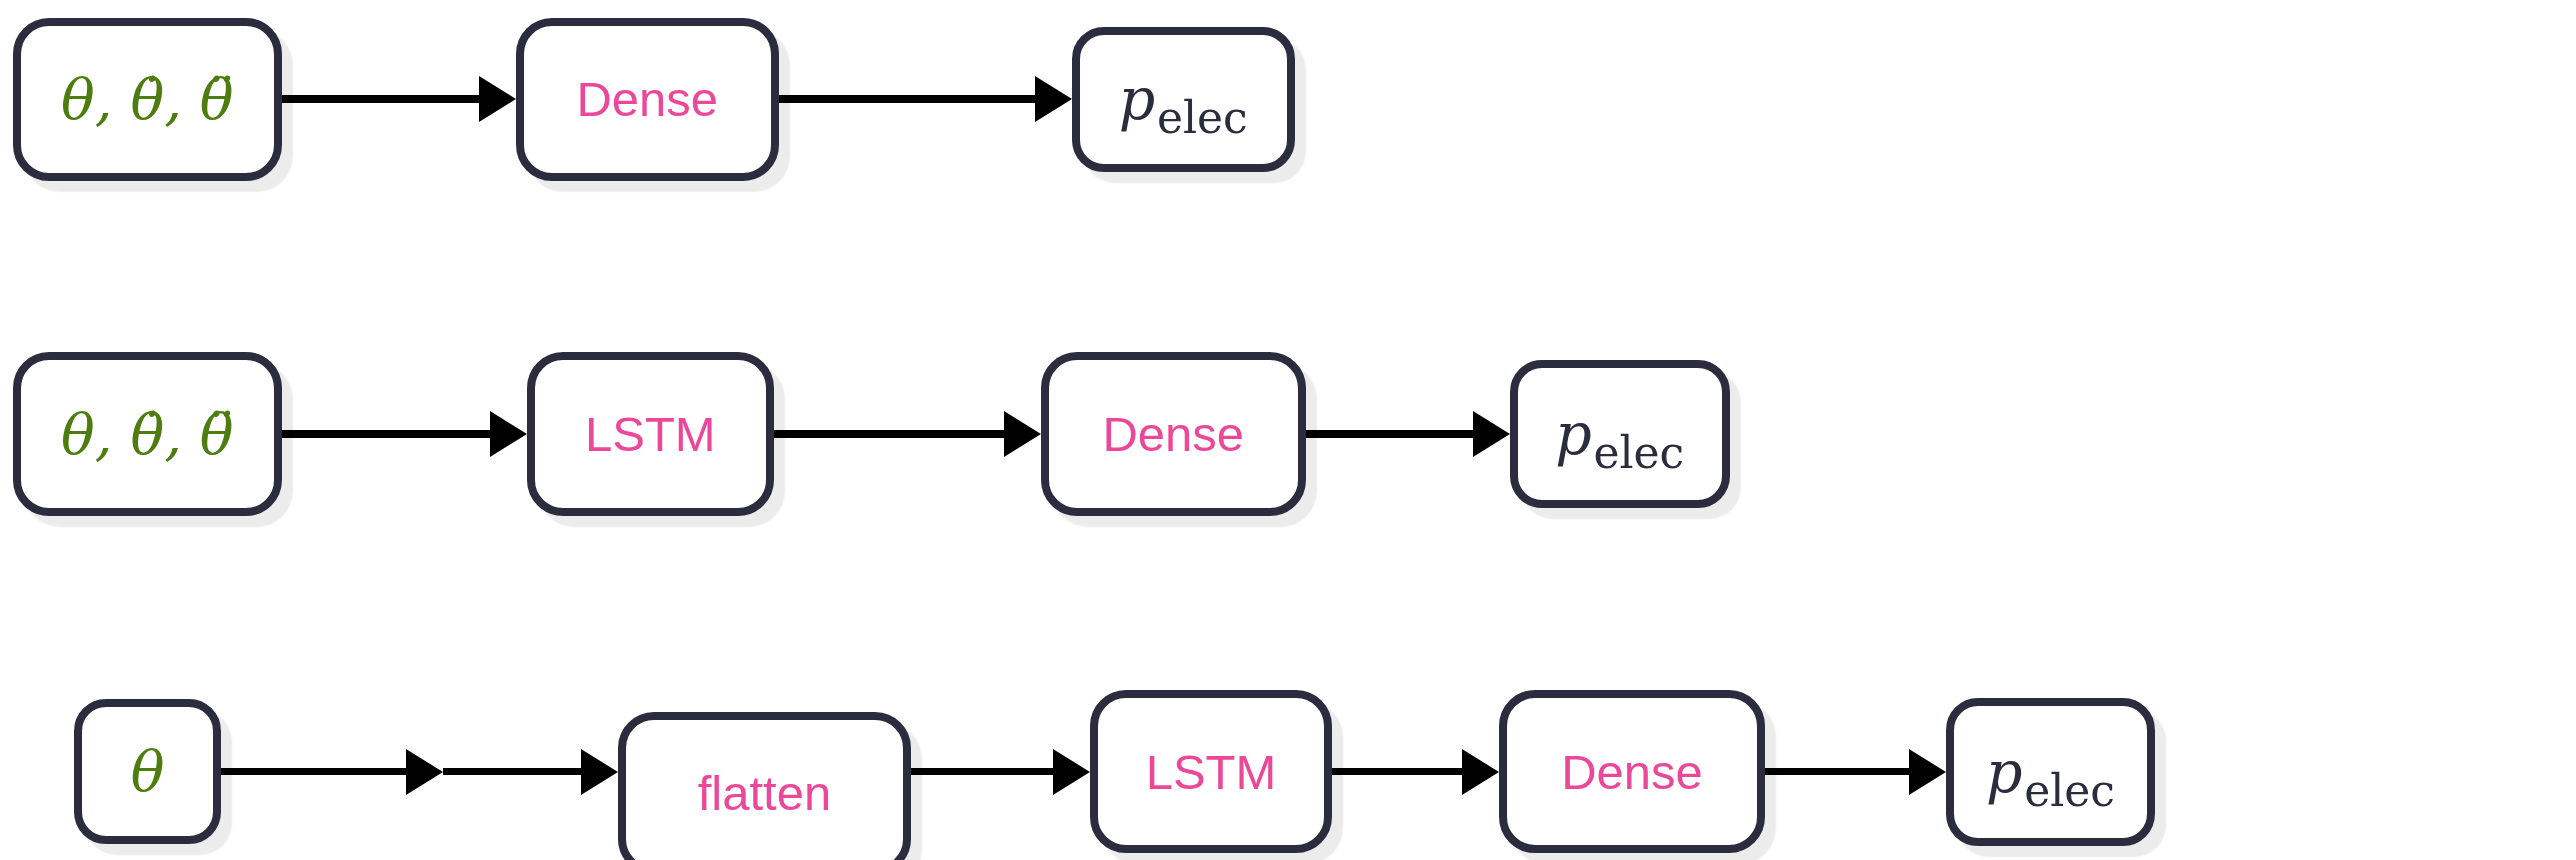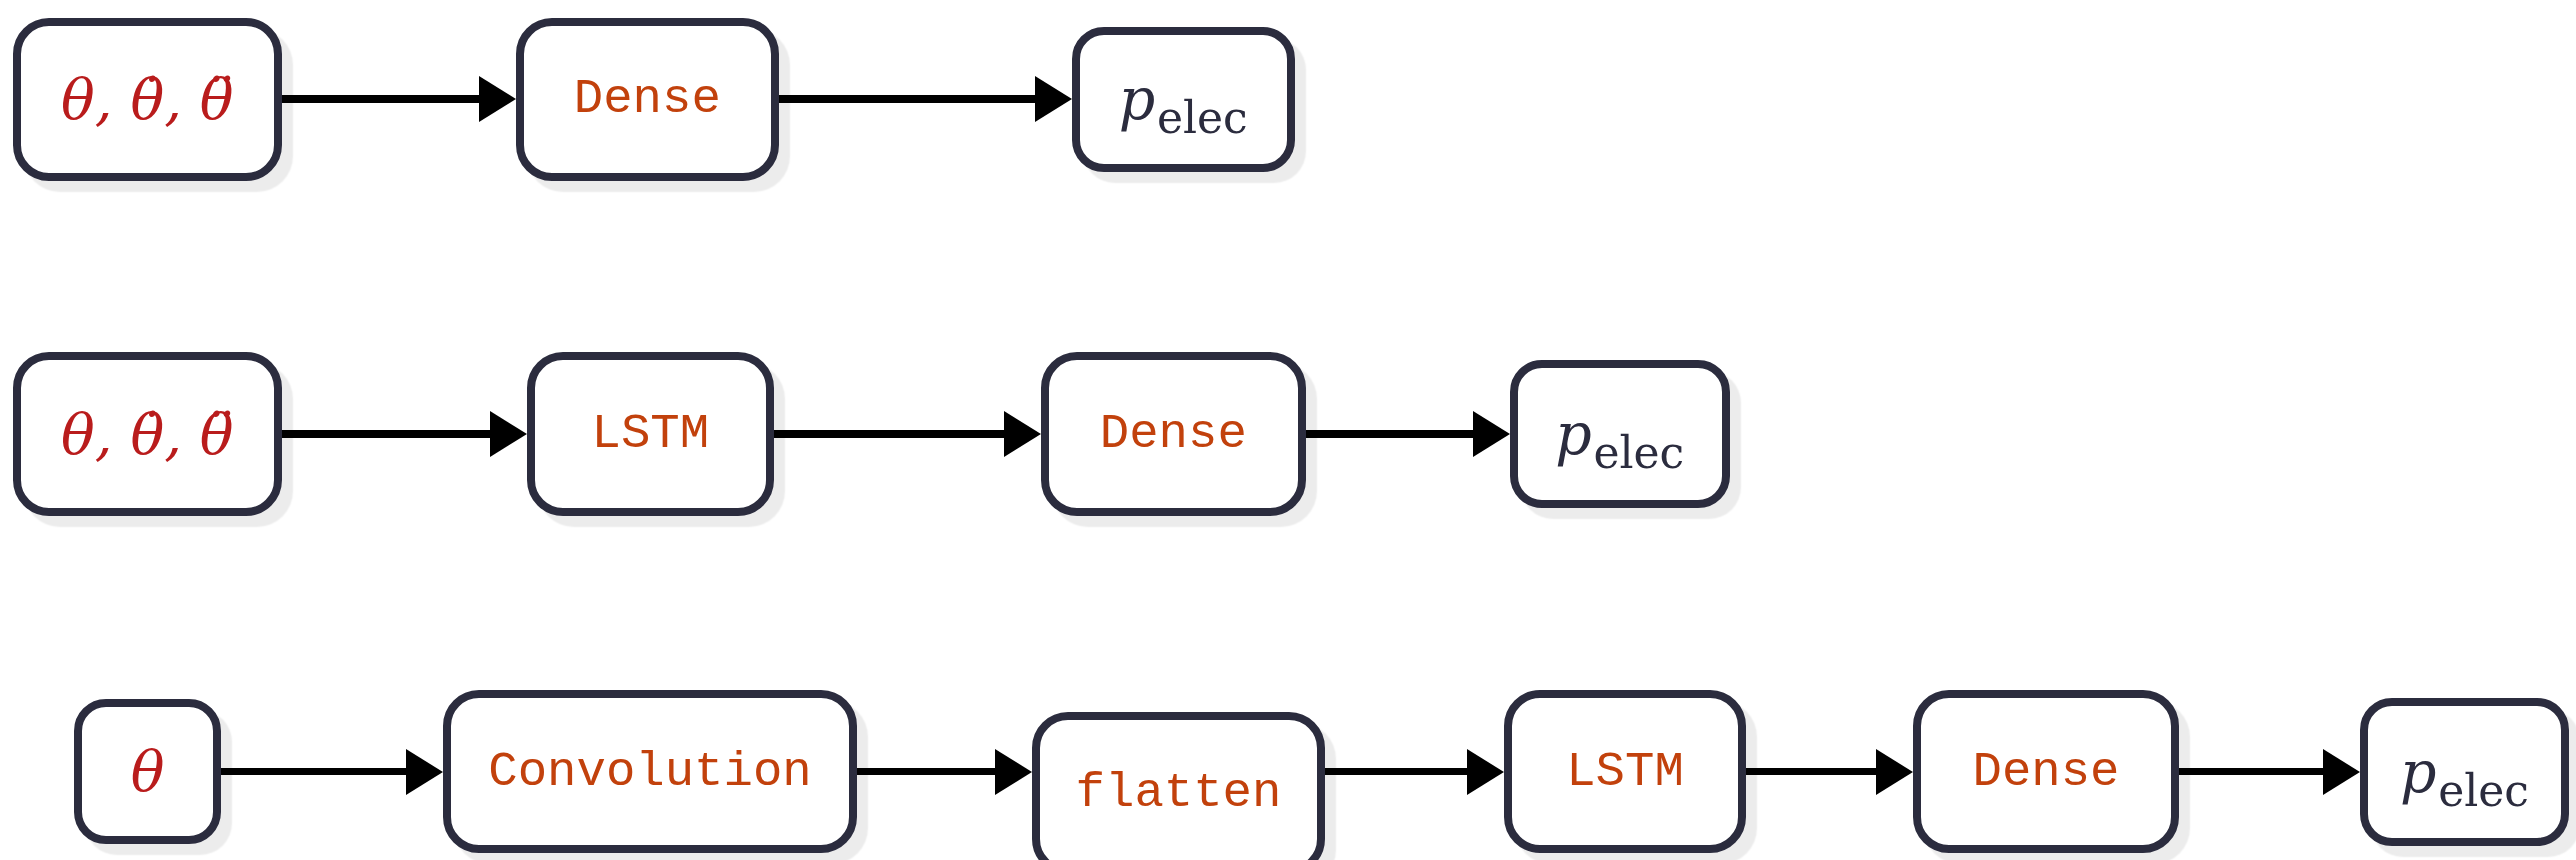--- a/index.html
+++ b/index.html
@@ -22,31 +22,31 @@
     border: 8px solid #2b2c3e;
     border-radius: 36px;
     box-shadow: 11px 11px 1.6px 0 #ececec;
     display: flex;
     align-items: center;
     justify-content: center;
     flex: 0 0 auto;
   }
   .node.small-radius { border-radius: 32px; }
   .layer-label {
-    font-family: Liberation Mono, monospace;
+    font-family: Liberation Sans, sans-serif;
     font-size: 49px;
-    color: #c2410c;
+    color: #ec4899;
     white-space: nowrap;
     letter-spacing: 0px;
   }
   .math-text {
     font-family: "DejaVu Serif", serif;
     font-style: italic;
     font-size: 56px;
-    color: #b91c1c;
+    color: #4d7c0f;
     white-space: nowrap;
   }
   .out-math {
     font-family: "DejaVu Serif", serif;
     font-style: italic;
     font-size: 57px;
     color: #2b2c3e;
     white-space: nowrap;
   }
   .out-math .sub {
@@ -128,23 +128,20 @@
   </div>
 
   <div class="row" style="left:74px; top:690px; height:163px;">
     <div class="node small-radius" style="width:147px; height:145px;">
       <span class="math-text">θ</span>
     </div>
     <div class="arrow" style="width:222px;">
       <div class="line"></div>
       <div class="head"></div>
     </div>
-    <div class="node" style="width:414px; height:163px;">
-      <span class="layer-label">Convolution</span>
-    </div>
     <div class="arrow" style="width:175px;">
       <div class="line"></div>
       <div class="head"></div>
     </div>
     <div class="node" style="width:293px; height:163px;margin-top:43px;">
       <span class="layer-label">flatten</span>
     </div>
     <div class="arrow" style="width:179px;">
       <div class="line"></div>
       <div class="head"></div>

